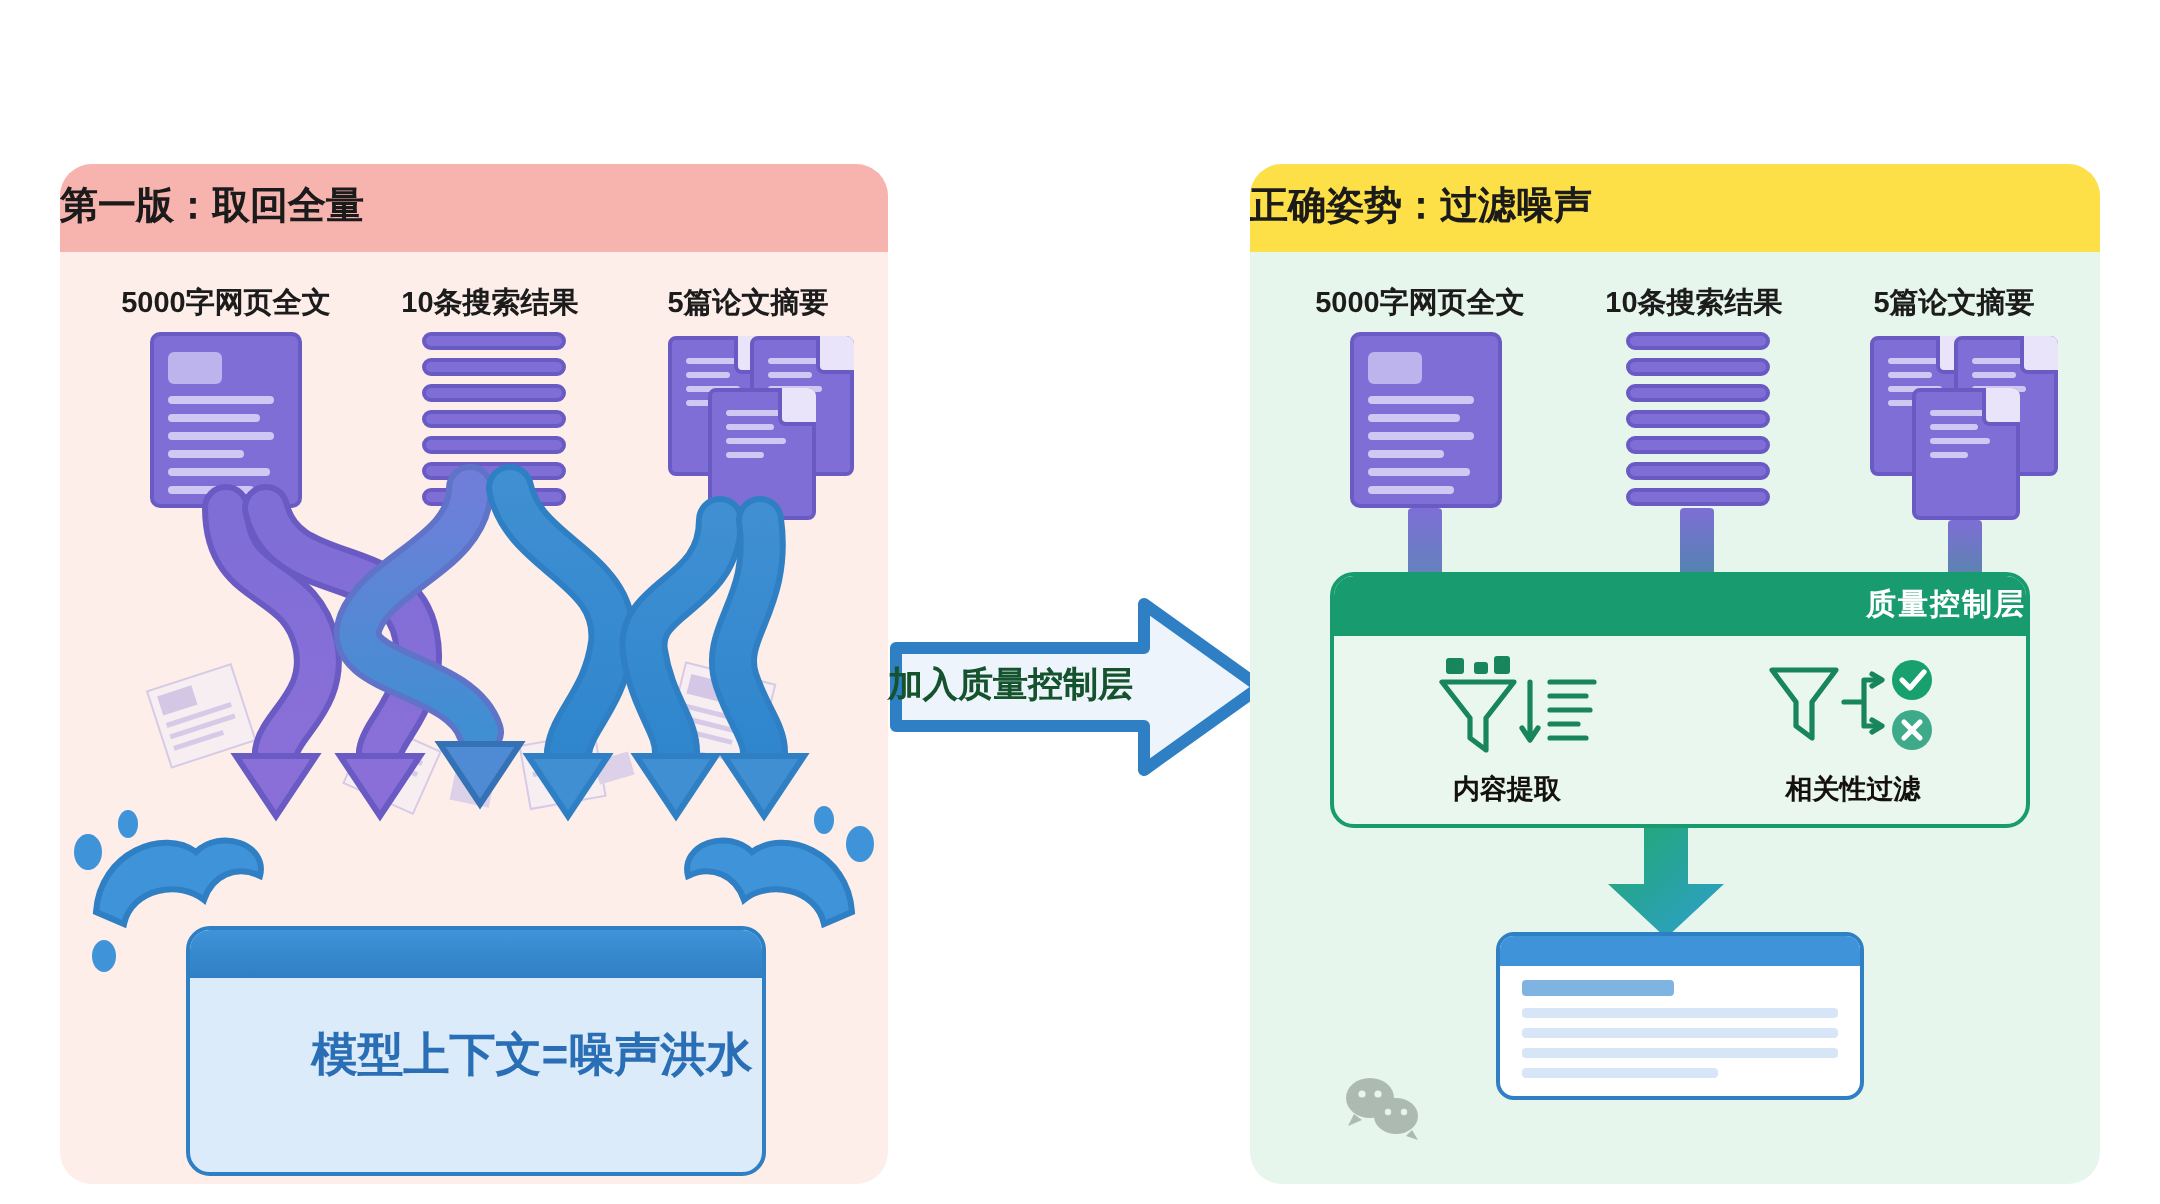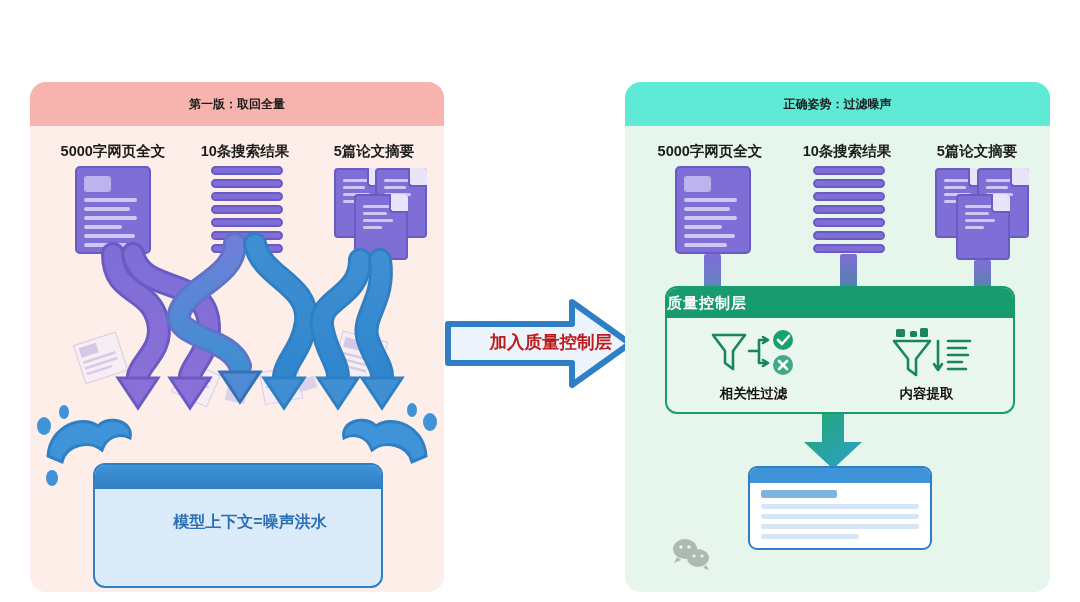--- a/index.html
+++ b/index.html
@@ -16,30 +16,30 @@
   .title{
     position:absolute;left:0;top:16px;width:1080px;
     text-align:center;
     font-size:31px;font-weight:bold;color:#1a1a1a;
     letter-spacing:1px;
   }
 
   
   .panel{position:absolute;border-radius:16px;overflow:hidden;}
   .panel-head{
-    height:44px;line-height:44px;text-align:center;
-    font-size:12px;font-weight:bold;color:#1b1b1b;
+    height:44px;line-height:44px;text-align:left;
+    font-size:19px;font-weight:bold;color:#1b1b1b;
   }
   .panel-body{position:relative;width:100%;height:calc(100% - 44px);}
 
   #left-panel{left:30px;top:82px;width:414px;height:510px;background:#fdeee9;}
   #left-panel .panel-head{background:#f7b3ae;}
 
   #right-panel{left:625px;top:82px;width:425px;height:510px;background:#e7f6ec;}
-  #right-panel .panel-head{background:#5eead4;}
+  #right-panel .panel-head{background:#fde047;}
 
   
   .src-label{
     position:absolute;font-size:14.5px;font-weight:bold;color:#1c1c1c;
     white-space:nowrap;text-align:center;
   }
 
   
   .doc-page{
     position:absolute;background:#7e6ed6;border:2px solid #6a5bc4;
@@ -71,41 +71,41 @@
 
   
   #flood-box{
     position:absolute;left:63px;top:419px;width:290px;height:125px;
     border:2px solid #2f7fc4;border-radius:12px;overflow:hidden;
     background:#dcebfa;box-sizing:border-box;
   }
   #flood-box .bar{height:24px;background:linear-gradient(#3f93d8,#2f7fc4);}
   #flood-text{
     position:absolute;left:63px;top:468px;width:314px;text-align:center;
-    font-size:16px;font-weight:bold;color:#2a6fb5;
+    font-size:23px;font-weight:bold;color:#2a6fb5;padding-left:16px;
   }
 
   
   #center-arrow{position:absolute;left:444px;top:296px;width:190px;height:95px;}
   #center-arrow-label{
-    position:absolute;left:444px;top:330px;width:168px;text-align:right;
-    font-size:17.5px;font-weight:bold;color:#b91c1c;
+    position:absolute;left:444px;top:330px;width:168px;text-align:left;
+    font-size:17.5px;font-weight:bold;color:#14532d;
   }
 
   
   .conn{position:absolute;width:17px;border-radius:2px;}
 
   
   #qc-layer{
     position:absolute;left:665px;top:286px;width:350px;height:128px;
     border-radius:12px;overflow:hidden;background:#eaf7ef;
     border:2px solid #189b6e;box-sizing:border-box;
   }
   #qc-head{
-    height:30px;line-height:30px;text-align:left;background:#189b6e;
+    height:30px;line-height:30px;text-align:right;background:#189b6e;
     color:#ffffff;font-size:15px;font-weight:bold;letter-spacing:1px;
   }
   #qc-items{display:flex;height:94px;align-items:center;justify-content:space-around;}
   .qc-item{text-align:center;width:33%;}
   .qc-item .qc-label{
     font-size:13.5px;font-weight:bold;color:#14110f;margin-top:2px;
   }
 
   
   #green-arrow{position:absolute;left:800px;top:414px;width:66px;height:56px;}
@@ -347,48 +347,48 @@
       <div class="conn" style="left:349px;top:134px;height:72px;background:linear-gradient(#7e6ed6,#21a86f);"></div>
     </div>
   </div>
 
   <div id="qc-layer">
     <div id="qc-head">质量控制层</div>
     <div id="qc-items">
 
       <div class="qc-item">
         <svg width="92" height="52" viewBox="0 0 92 52">
+          <g fill="#18855f">
+            <rect x="16" y="2" width="9" height="8" rx="1.5"></rect>
+            <rect x="30" y="4" width="7" height="6" rx="1.5"></rect>
+            <rect x="40" y="1" width="8" height="9" rx="1.5"></rect>
+          </g>
+          <g fill="none" stroke="#18855f" stroke-width="2.6" stroke-linejoin="round" stroke-linecap="round">
+            <path d="M14 14 L50 14 L36 32 L36 48 L28 42 L28 32 Z"></path>
+            <path d="M58 14 L58 42 M54 37 l4 6 l4 -6"></path>
+            <path d="M68 14 L90 14 M68 21 L86 21 M68 28 L88 28 M68 35 L82 35 M68 42 L86 42"></path>
+          </g>
+        </svg>
+        <div class="qc-label">内容提取</div>
+      </div>
+
+      <div class="qc-item">
+        <svg width="92" height="52" viewBox="0 0 92 52">
           <g fill="none" stroke="#18855f" stroke-width="2.6" stroke-linejoin="round" stroke-linecap="round">
             <path d="M6 8 L38 8 L26 24 L26 42 L18 36 L18 24 Z"></path>
             <path d="M42 24 L52 24 M52 24 L52 13 L60 13 M52 24 L52 36 L60 36"></path>
             <path d="M56 10 l5 3 l-5 3" fill="none"></path>
             <path d="M56 33 l5 3 l-5 3" fill="none"></path>
           </g>
           <circle cx="76" cy="13" r="10" fill="#18a06f"></circle>
           <path d="M71 13 l4 4 l7 -8" fill="none" stroke="#ffffff" stroke-width="2.6" stroke-linecap="round" stroke-linejoin="round"></path>
           <circle cx="76" cy="38" r="10" fill="#3faa8a"></circle>
           <path d="M72 34 l8 8 M80 34 l-8 8" fill="none" stroke="#ffffff" stroke-width="2.6" stroke-linecap="round"></path>
         </svg>
         <div class="qc-label">相关性过滤</div>
-      </div>
-
-      <div class="qc-item">
-        <svg width="92" height="52" viewBox="0 0 92 52">
-          <g fill="#18855f">
-            <rect x="16" y="2" width="9" height="8" rx="1.5"></rect>
-            <rect x="30" y="4" width="7" height="6" rx="1.5"></rect>
-            <rect x="40" y="1" width="8" height="9" rx="1.5"></rect>
-          </g>
-          <g fill="none" stroke="#18855f" stroke-width="2.6" stroke-linejoin="round" stroke-linecap="round">
-            <path d="M14 14 L50 14 L36 32 L36 48 L28 42 L28 32 Z"></path>
-            <path d="M58 14 L58 42 M54 37 l4 6 l4 -6"></path>
-            <path d="M68 14 L90 14 M68 21 L86 21 M68 28 L88 28 M68 35 L82 35 M68 42 L86 42"></path>
-          </g>
-        </svg>
-        <div class="qc-label">内容提取</div>
       </div>
 
     </div>
   </div>
 
   <svg id="green-arrow" viewBox="0 0 66 56">
     <defs>
       <linearGradient id="ga" x1="0" y1="0" x2="1" y2="1">
         <stop offset="0%" stop-color="#21a86f"></stop>
           <stop offset="100%" stop-color="#2f9fd0"></stop>

